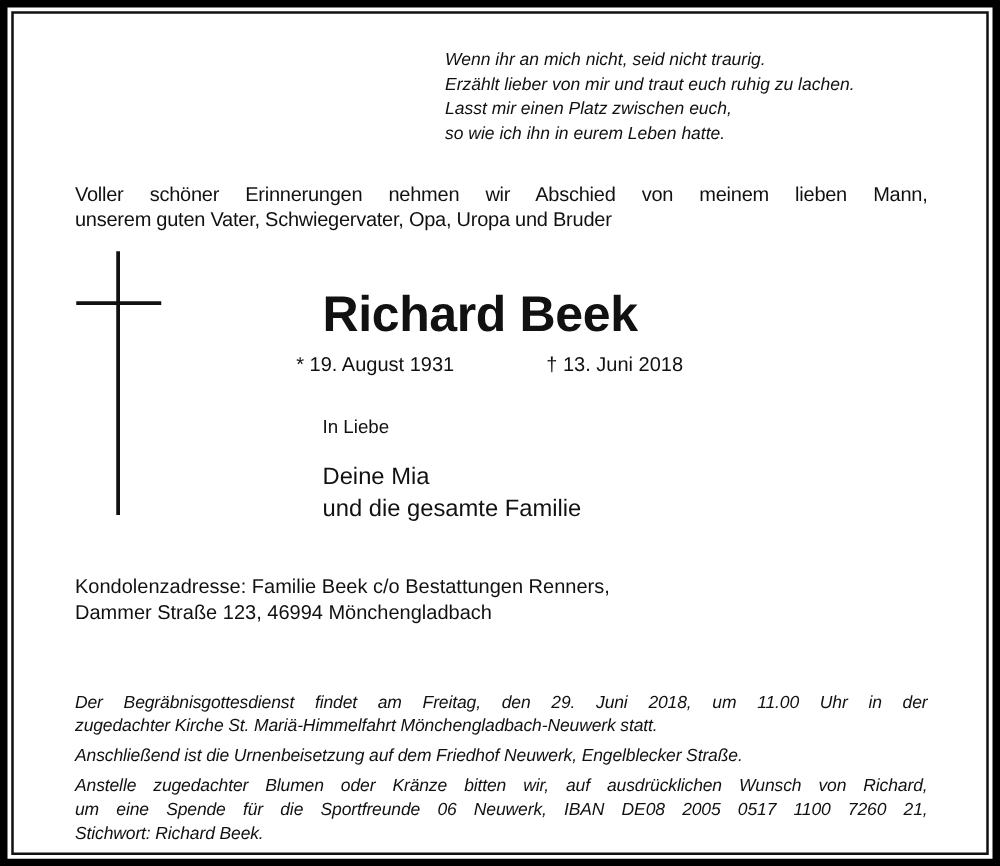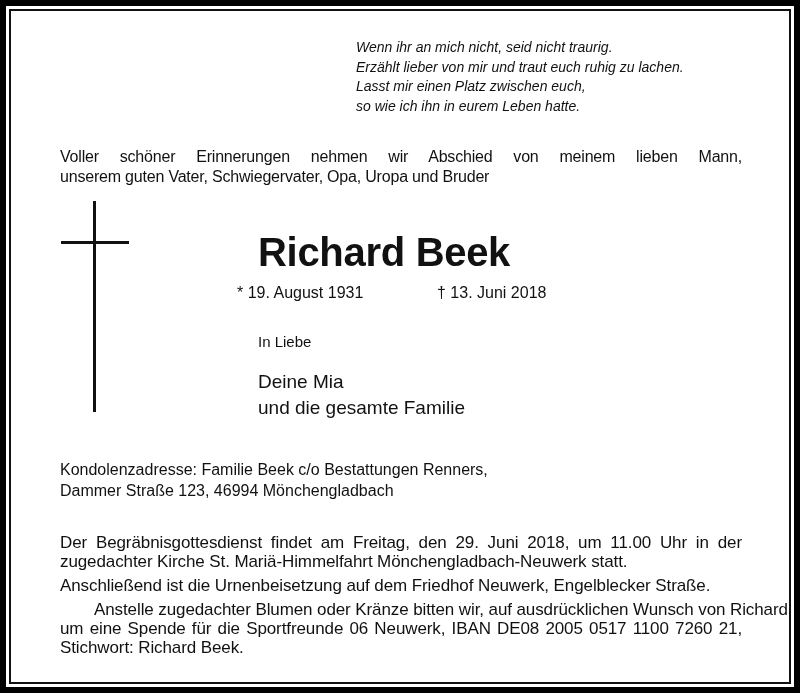--- a/index.html
+++ b/index.html
@@ -34,22 +34,22 @@
       font-weight: bold; font-size: 40px; line-height: 48px; letter-spacing: -0.3px;
     }
     .born { position: absolute; left: 237px; top: 284px; font-size: 16px; }
     .died { position: absolute; left: 437px; top: 284px; font-size: 16px; }
     .love { position: absolute; left: 258px; top: 333px; font-size: 15px; text-align: right; }
     .signed { position: absolute; left: 258px; top: 369px; font-size: 19px; line-height: 26px; }
     .signed div { white-space: nowrap; }
     .address { position: absolute; left: 60px; top: 459px; font-size: 16px; line-height: 21px; }
     .address div { white-space: nowrap; }
     .details {
-      position: absolute; left: 60px; top: 528px; width: 682px;
-      font-size: 17px; line-height: 19px; letter-spacing: -0.1px;
+      position: absolute; left: 60px; top: 547px; width: 682px;
+      font-size: 14px; line-height: 19px; letter-spacing: -0.1px; font-style: italic;
     }
     .details p { margin: 0 0 5px 0; }
     .details div { white-space: nowrap; }
   </style>
 </head>
 <body>
 
 <div class="outer">
   <div class="inner"></div>
 </div>
@@ -89,17 +89,17 @@
     </p>
     <div style="text-align:justify;text-align-last:justify;">Der Begräbnisgottesdienst findet am Freitag, den 29. Juni 2018, um 11.00 Uhr in der</div>
     <div>zugedachter Kirche St. Mariä-Himmelfahrt Mönchengladbach-Neuwerk statt.</div>
   <p></p>
   <p style="margin-top:5px;">
     </p>
     <div>Anschließend ist die Urnenbeisetzung auf dem Friedhof Neuwerk, Engelblecker Straße.</div>
   <p></p>
   <p style="margin-top:5px;">
     </p>
-    <div style="text-align:justify;text-align-last:justify;margin-left:34px;">Anstelle zugedachter Blumen oder Kränze bitten wir, auf ausdrücklichen Wunsch von Richard,</div>
+    <div style="text-align:justify;text-align-last:justify;">Anstelle zugedachter Blumen oder Kränze bitten wir, auf ausdrücklichen Wunsch von Richard,</div>
     <div style="text-align:justify;text-align-last:justify;">um eine Spende für die Sportfreunde 06 Neuwerk, IBAN DE08 2005 0517 1100 7260 21,</div>
     <div>Stichwort: Richard Beek.</div>
   <p></p>
 </div>
 
 </body></html>

